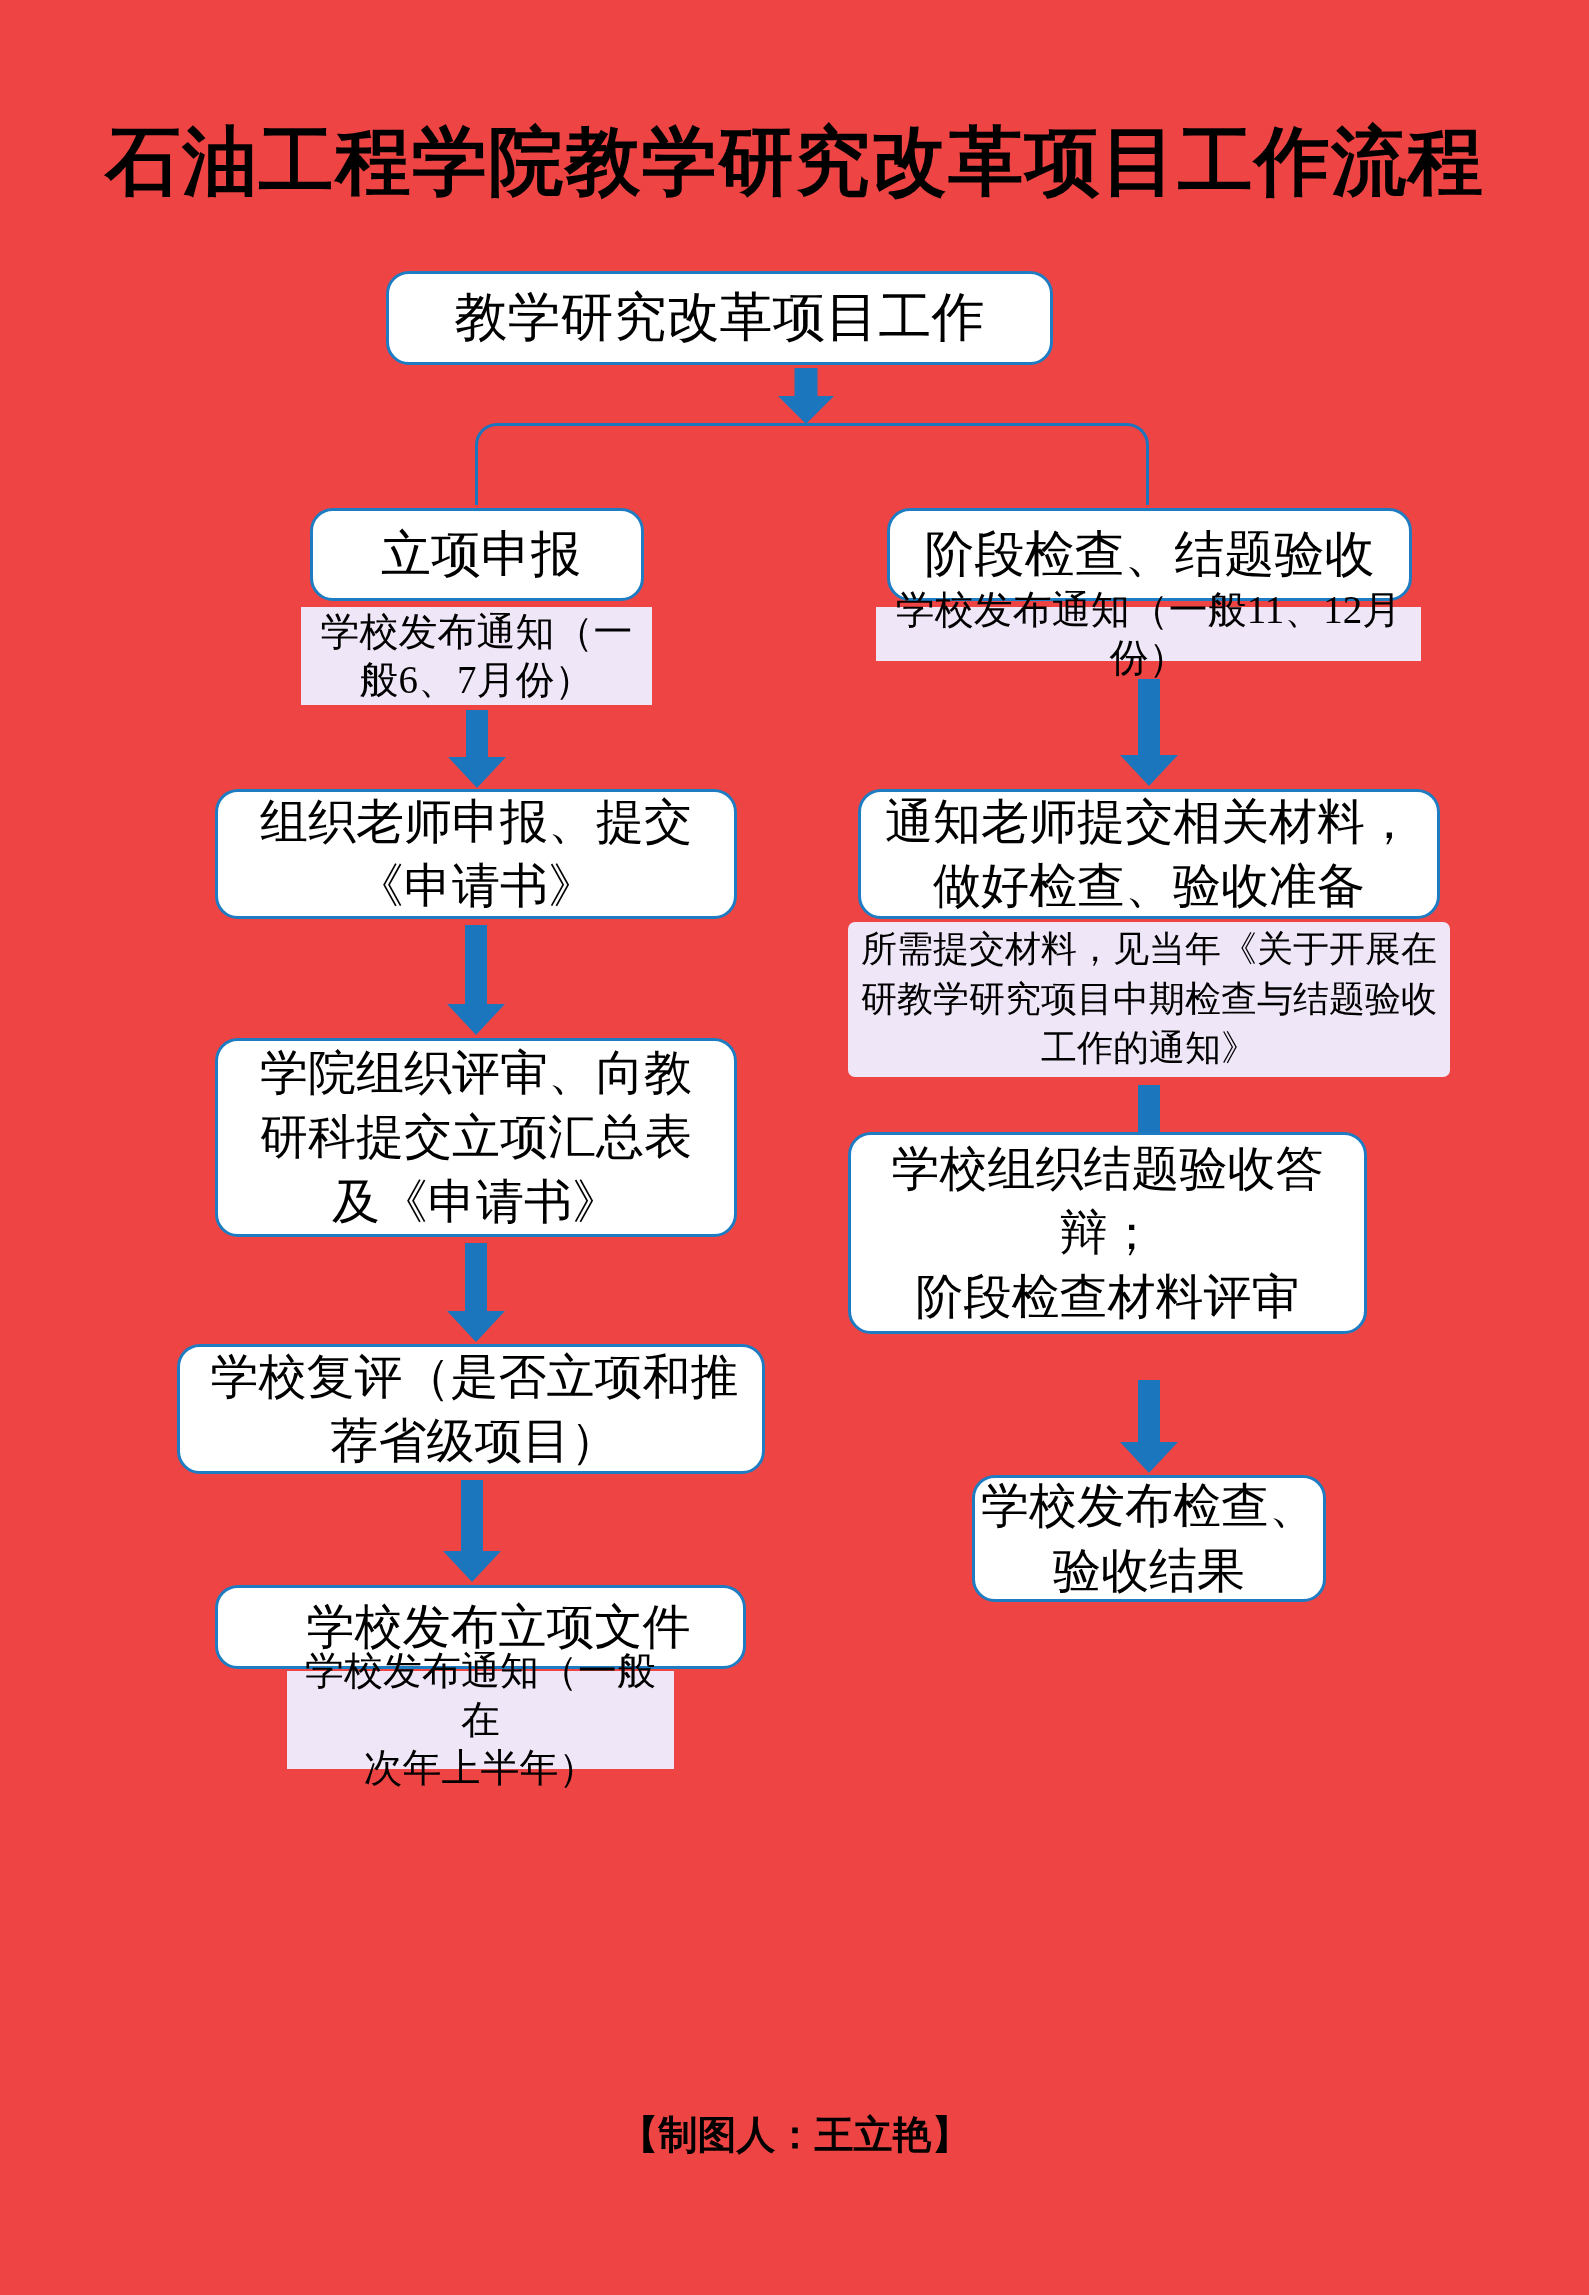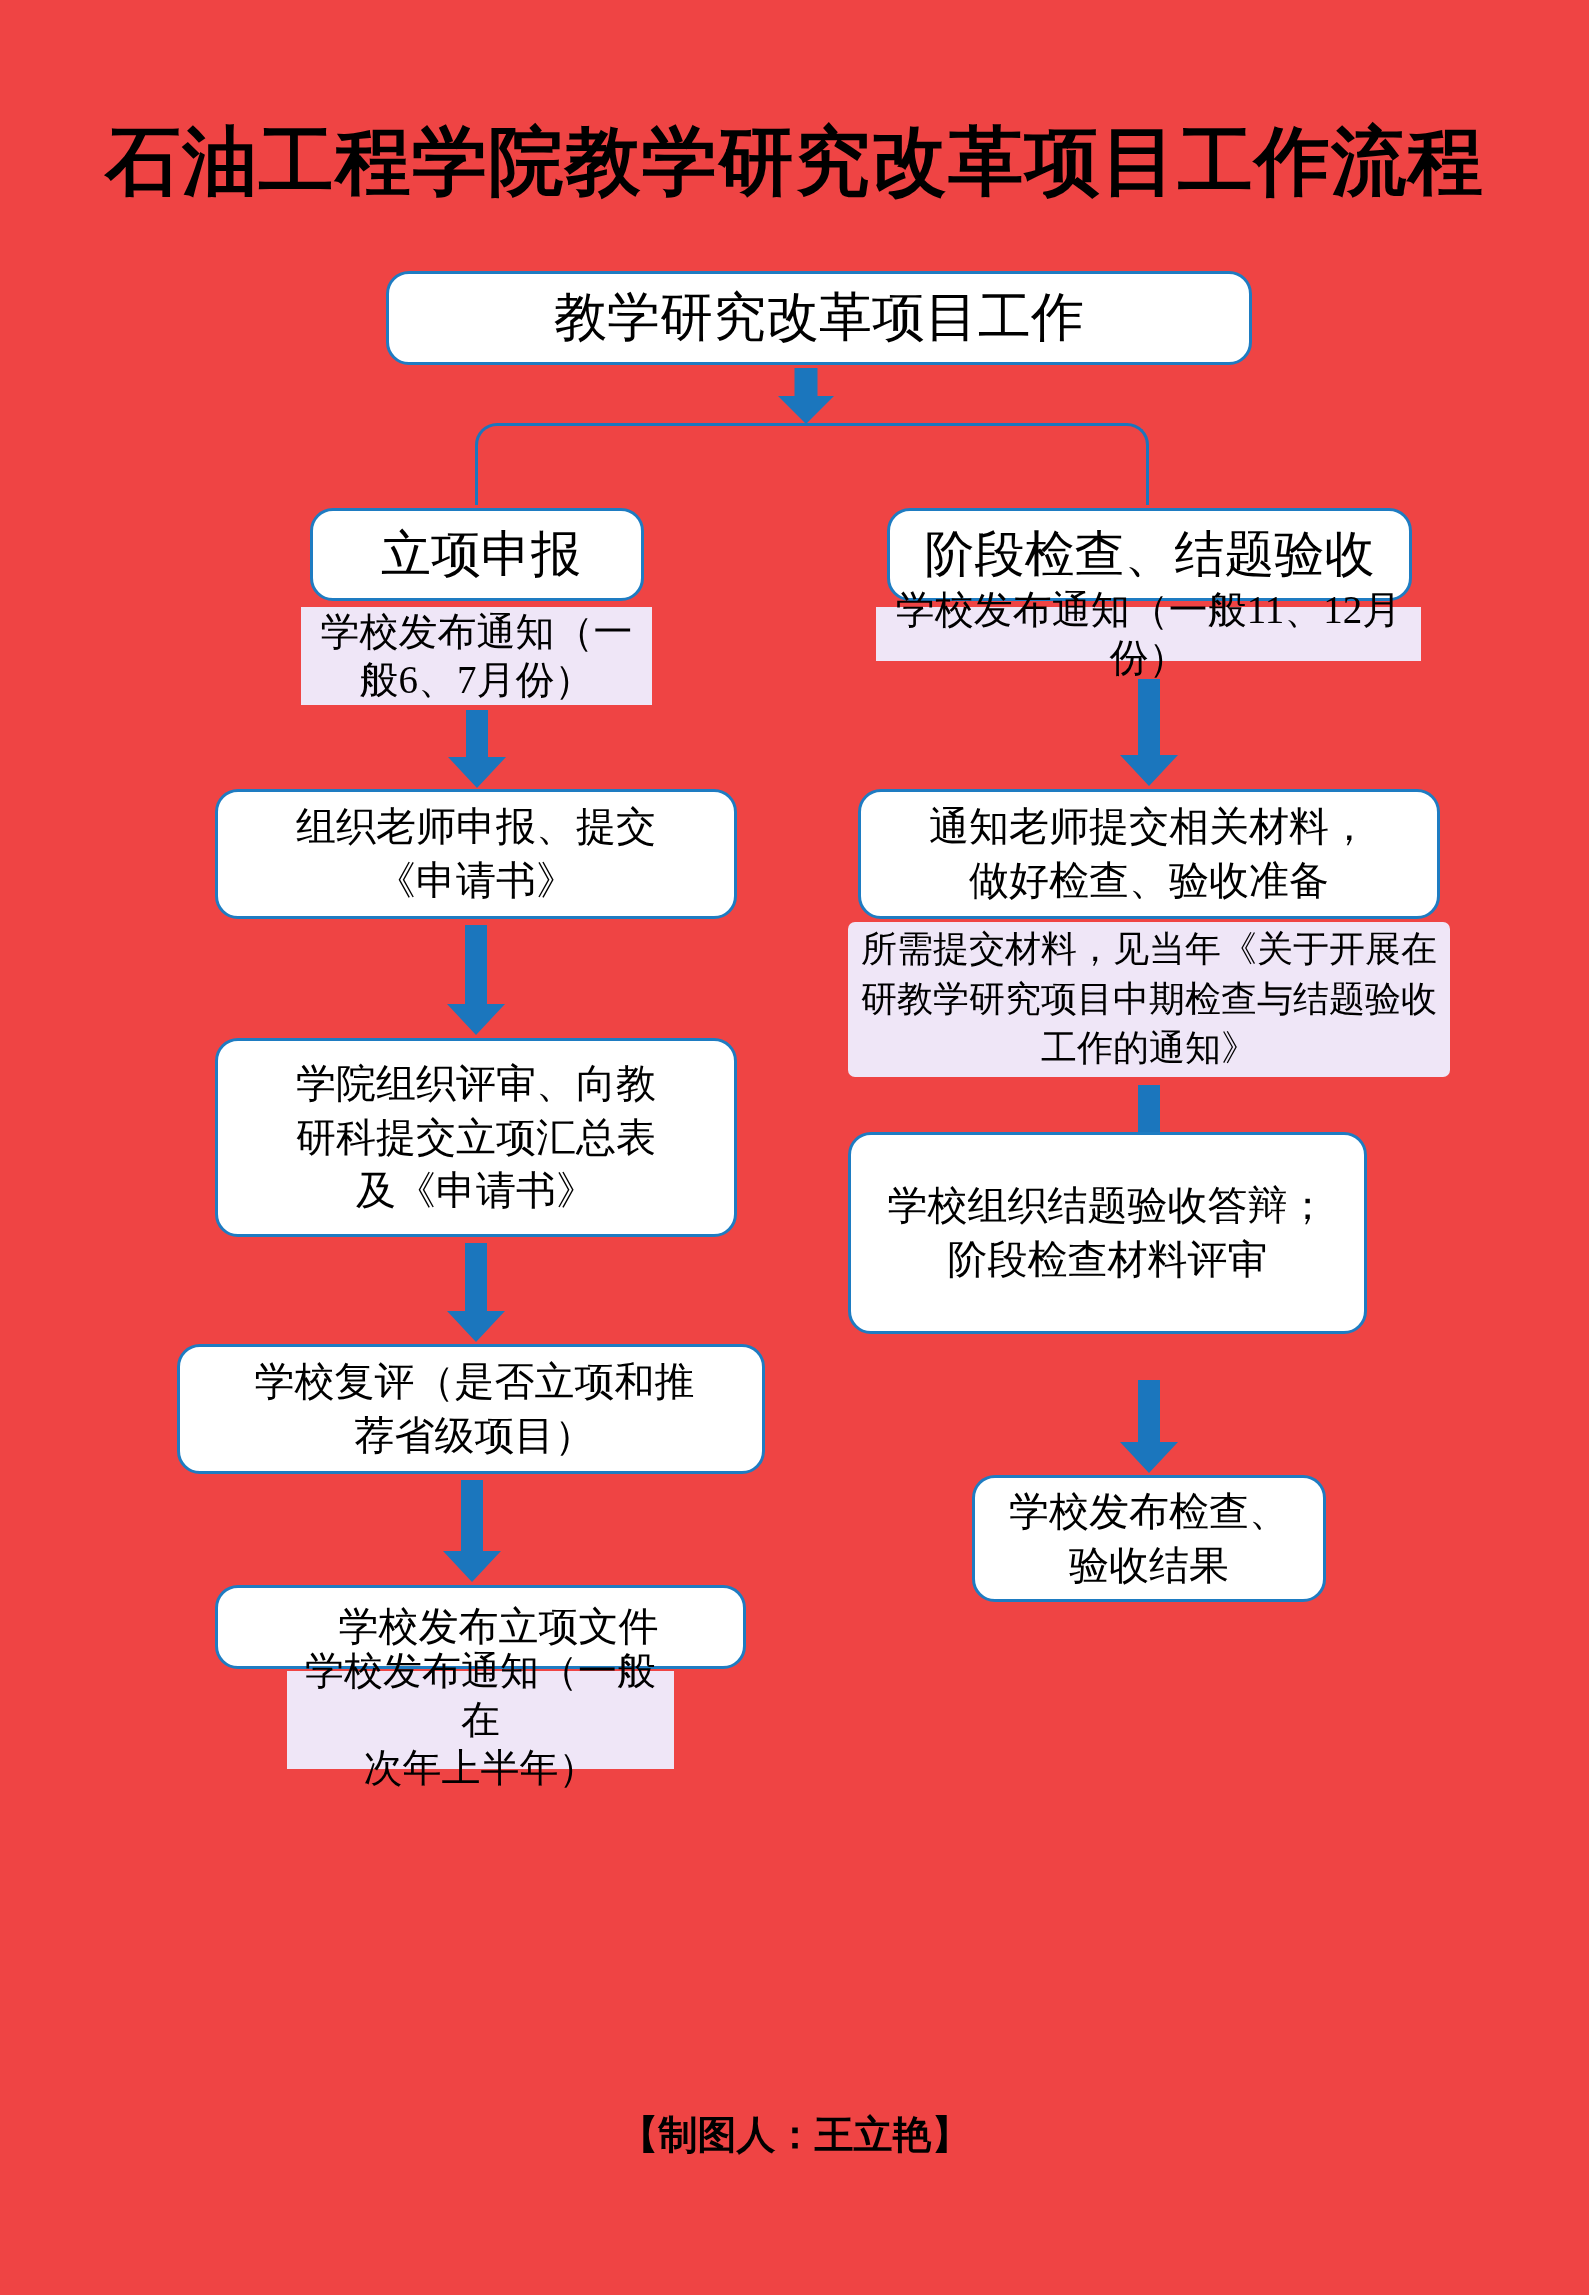--- a/index.html
+++ b/index.html
@@ -23,21 +23,21 @@
     color:var(--text,#000);
     white-space:nowrap;
   }
   .node{
     position:absolute;
     background:#ffffff;
     border:3.9px solid var(--box-border,#1e7cc2);
     border-radius:23px;
     display:flex; align-items:center; justify-content:center;
     text-align:center;
-    font-size:40px;
+    font-size:48px;
     line-height:1.34;
     white-space:pre-line;
     box-sizing:border-box;
   }
   .node.header{font-size:50px;}
   .node.root{font-size:53px;}
   .note{
     position:absolute;
     background:var(--note-bg,#efe6f7);
     display:flex; align-items:center; justify-content:center;
@@ -90,21 +90,21 @@
     white-space:nowrap;
   }
 </style>
 </head>
 <body>
 
 <div class="canvas">
 
   <div class="page-title">石油工程学院教学研究改革项目工作流程</div>
 
-  <div class="node root" style="left:386px; top:271px; width:866px; height:94px;">教学研究改革项目工作</div>
+  <div class="node root" style="left:386px; top:271px; width:667px; height:94px;">教学研究改革项目工作</div>
 
   <div class="arrow small" style="left:777px; top:368px; width:57px; height:56px;">
     <div class="shaft"></div>
     <div class="head"></div>
   </div>
 
   <div class="bracket" style="left:475px; top:423px; width:674px; height:82px;"></div>
 
   <div class="node header" style="left:310px; top:508px; width:334px; height:93px;padding-left:8px;">立项申报</div>
 

